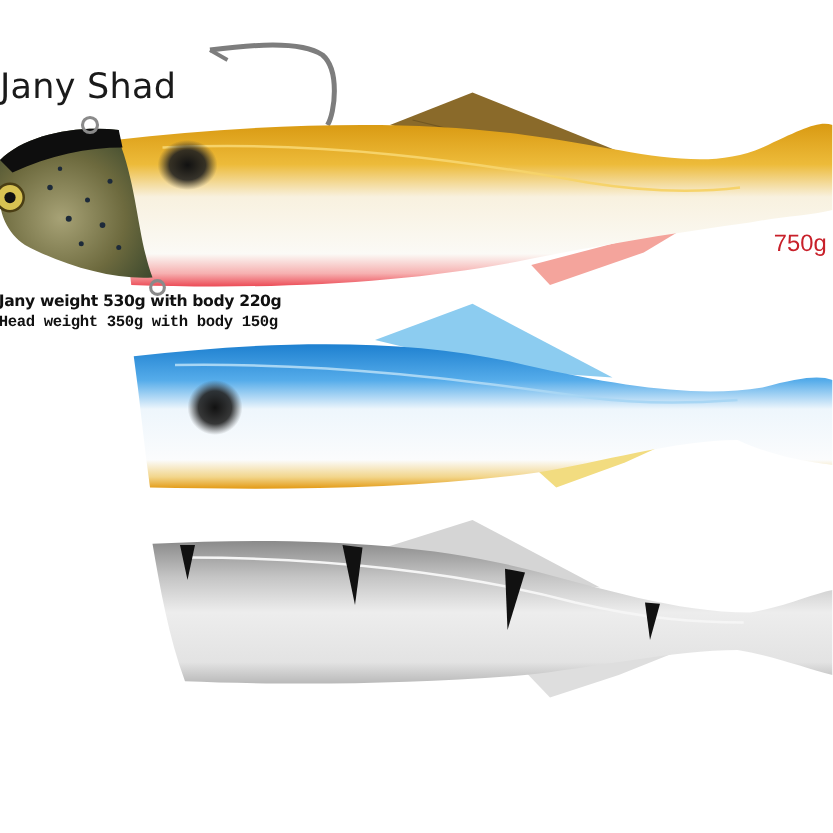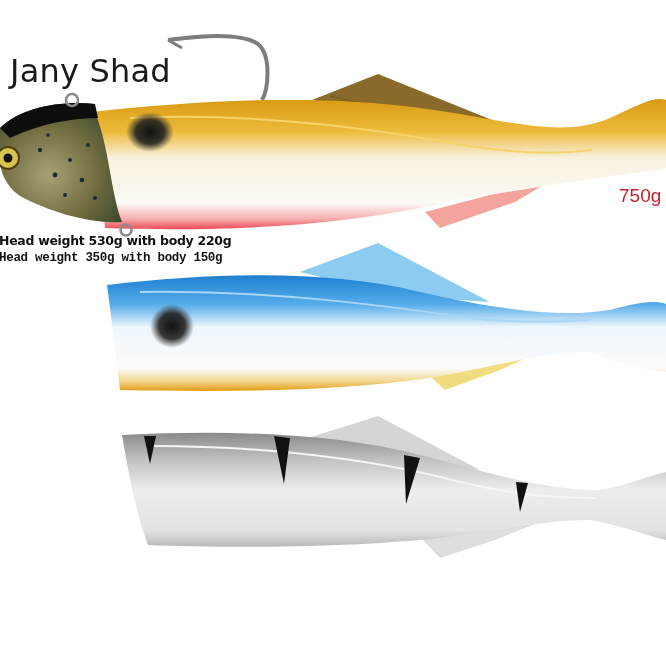--- a/index.html
+++ b/index.html
@@ -1,17 +1,17 @@
 <!DOCTYPE html>
 <html><head>
 <meta charset="utf-8">
 <style>
   html, body { margin: 0; padding: 0; background: #ffffff; }
   body { width: 666px; height: 666px; position: relative; overflow: hidden; font-family: "DejaVu Sans", sans-serif; }
-  .title { position: absolute; left: 0; top: 52px; font-size: 32px; color: #1a1a1a; letter-spacing: 0.2px; padding-left: 10px; }
+  .title { position: absolute; left: 0; top: 52px; font-size: 28px; color: #1a1a1a; letter-spacing: 0.2px; }
   .spec { position: absolute; left: -1px; font-size: 12.5px; font-weight: bold; color: #111; letter-spacing: -0.3px; line-height: 16px; }
   .spec1 { top: 233px; }
   .spec2 { top: 250px; font-family: Liberation Mono, monospace; }
   .weight { position: absolute; left: 607px; top: 185px; font-size: 19px; font-weight: normal; color: #c8202a; font-family: "Liberation Sans", sans-serif; margin-left: 12px; }
   svg.lure { position: absolute; left: 0; top: 0; }
 </style>
 </head>
 <body>
 
 <svg class="lure" width="666" height="666" viewBox="0 0 666 666">
@@ -104,15 +104,15 @@
     <g fill="#111">
       <path d="M144,436 L156,436 L150,464 Z"></path>
       <path d="M274,436 L290,438 L284,484 Z"></path>
       <path d="M404,455 L420,458 L406,504 Z"></path>
       <path d="M516,482 L528,483 L520,512 Z"></path>
     </g>
   </g>
 </svg>
 
 <div class="title">Jany Shad</div>
-<div class="spec spec1">Head weight 530g with body 220g</div>
+<div class="spec spec1">Jany weight 530g with body 220g</div>
 <div class="spec spec2">Head weight 350g with body 150g</div>
 <div class="weight">750g</div>
 
 </body></html>

